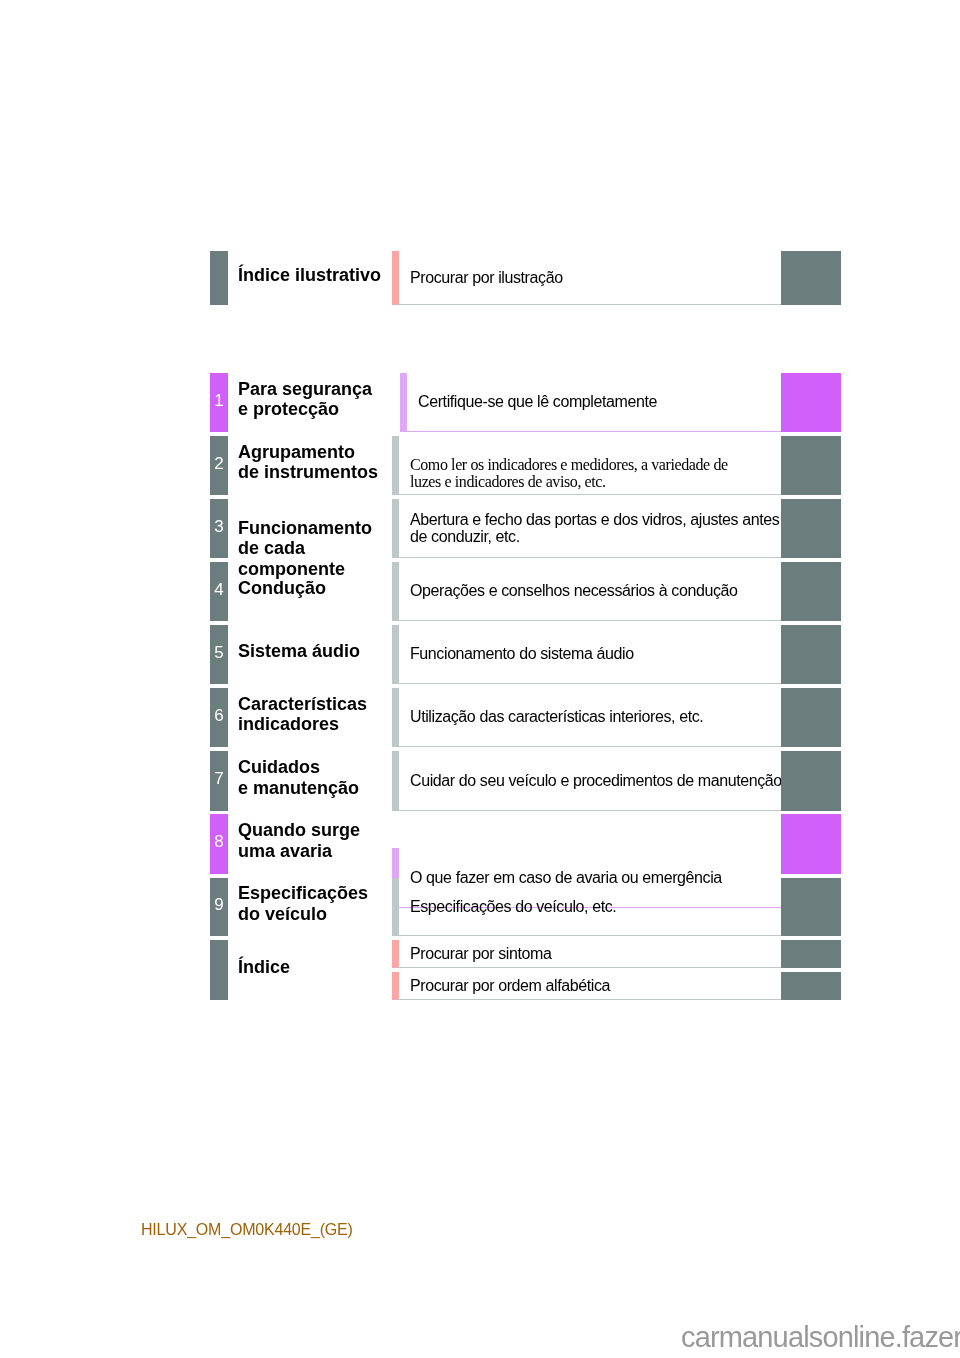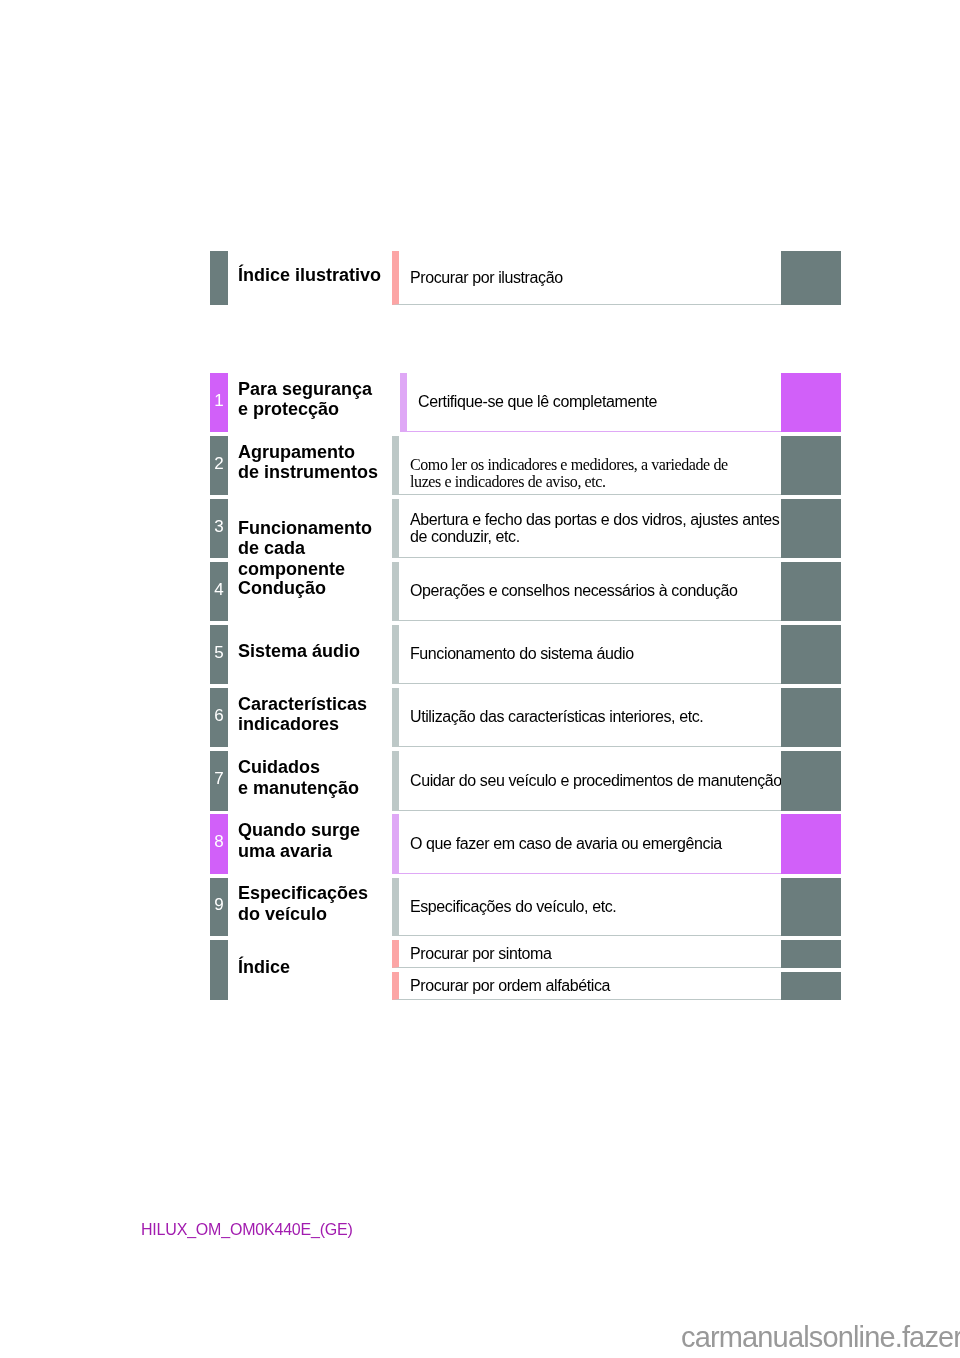--- a/index.html
+++ b/index.html
@@ -12,21 +12,21 @@
   .num{position:absolute;left:210px;width:18px;text-align:center;color:#ffffff;
        font-size:17px;line-height:17px;transform:translateZ(0);}
   .ttl{position:absolute;left:238px;font-size:18px;font-weight:bold;color:#000000;
        white-space:pre;line-height:20.4px;transform:translateZ(0);}
   .box{position:absolute;left:392px;width:430px;box-sizing:border-box;
        border-left:7px solid #fca5a5;border-bottom:1px solid #bdc8c7;}
   .box .desc{position:absolute;left:11px;font-size:16px;letter-spacing:-0.4px;color:#000000;
        line-height:17px;white-space:pre;transform:translateZ(0);}
   .blk{position:absolute;left:781px;width:60px;background:#6b7d7d;}
 
-  .footer{position:absolute;left:141px;top:1221px;font-size:16px;letter-spacing:-0.2px;color:#a21caf;transform:translateZ(0);}
+  .footer{position:absolute;left:141px;top:1221px;font-size:16px;letter-spacing:-0.2px;color:#a16207;transform:translateZ(0);}
   .watermark{position:absolute;left:681px;top:1321px;font-size:29px;letter-spacing:-0.85px;color:#999999;transform:translateZ(0);}
 </style>
 </head>
 <body>
 
 <div class="page">
 
   <div class="tab" style="top:251px;height:54px;"></div>
   <div class="ttl" style="top: 264.6px;">Índice ilustrativo</div>
   <div class="box" style="top:251px;height:54px;">
@@ -89,21 +89,21 @@
       <div class="ttl" style="top: 757.4px;">Cuidados
 e manutenção</div>
       <div class="box" style="top: 751px; height: 60px; border-color: rgb(189, 200, 199);">
         <span class="desc" style="top: 20.5px;">Cuidar do seu veículo e procedimentos de manutenção</span>
       </div>
       <div class="blk" style="top: 751px; height: 60px; background: rgb(107, 125, 125);"></div>
       <div class="tab" style="top: 814px; height: 60px; background: rgb(209, 96, 249);"></div>
       <div class="num" style="top:833.2px;">8</div>
       <div class="ttl" style="top: 820.4px;">Quando surge
 uma avaria</div>
-      <div class="box" style="top: 814px; height: 60px; border-color: rgb(223, 168, 246); padding-left: 19px;">
+      <div class="box" style="top: 848px; height: 60px; border-color: rgb(223, 168, 246); padding-left: 19px;">
         <span class="desc" style="top: 20.5px;">O que fazer em caso de avaria ou emergência</span>
       </div>
       <div class="blk" style="top: 814px; height: 60px; background: rgb(209, 96, 249);"></div>
       <div class="tab" style="top: 878px; height: 58px; background: rgb(107, 125, 125);"></div>
       <div class="num" style="top:896.2px;">9</div>
       <div class="ttl" style="top: 883.4px;">Especificações
 do veículo</div>
       <div class="box" style="top: 878px; height: 58px; border-color: rgb(189, 200, 199); padding-left: 24px;">
         <span class="desc" style="top: 19.5px;">Especificações do veículo, etc.</span>
       </div>

